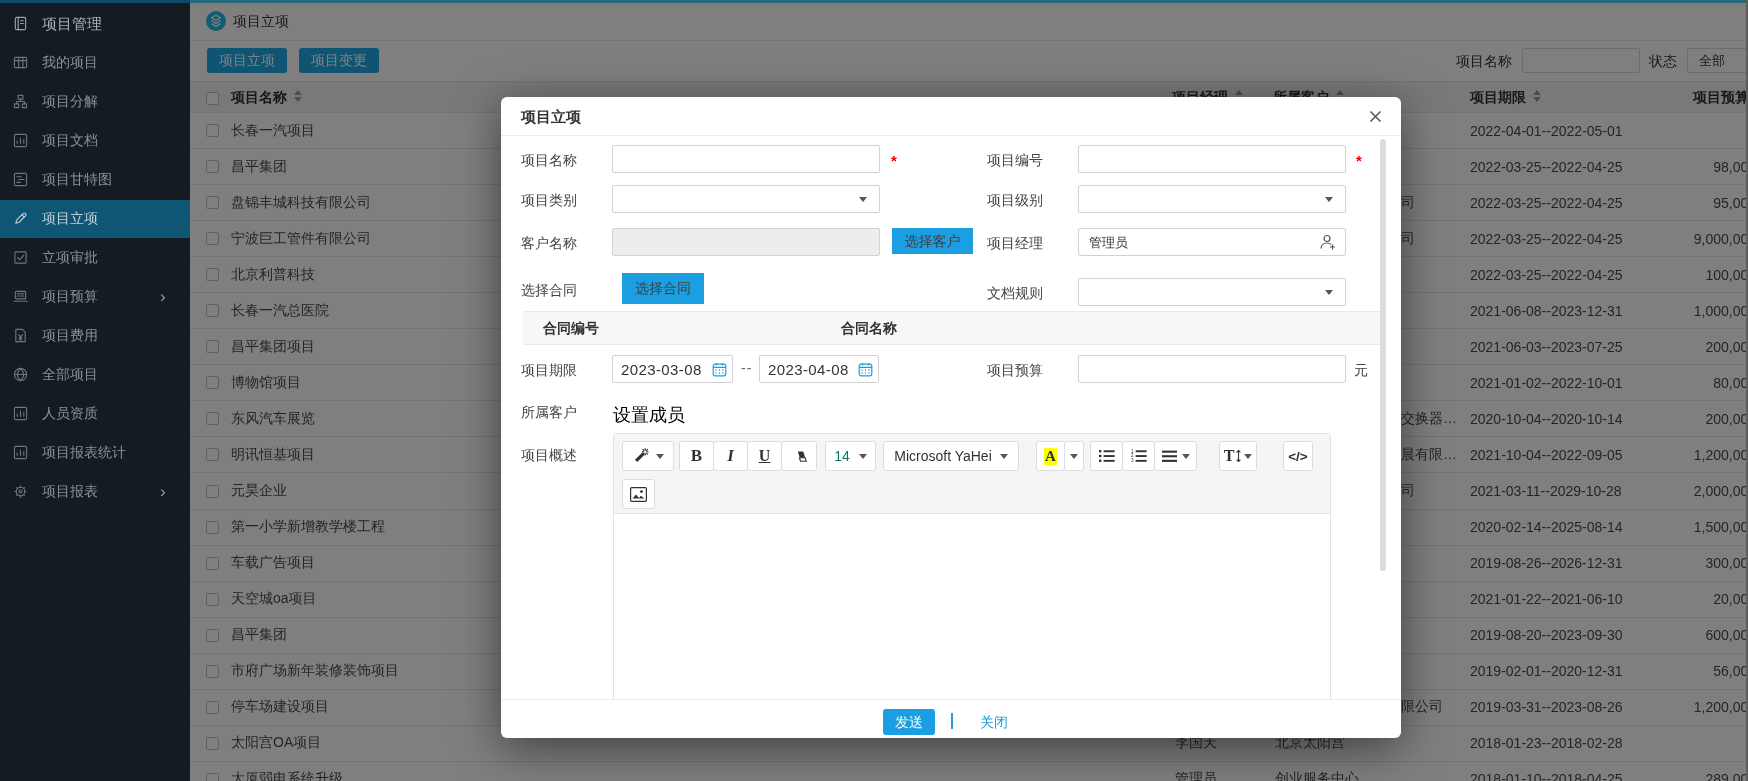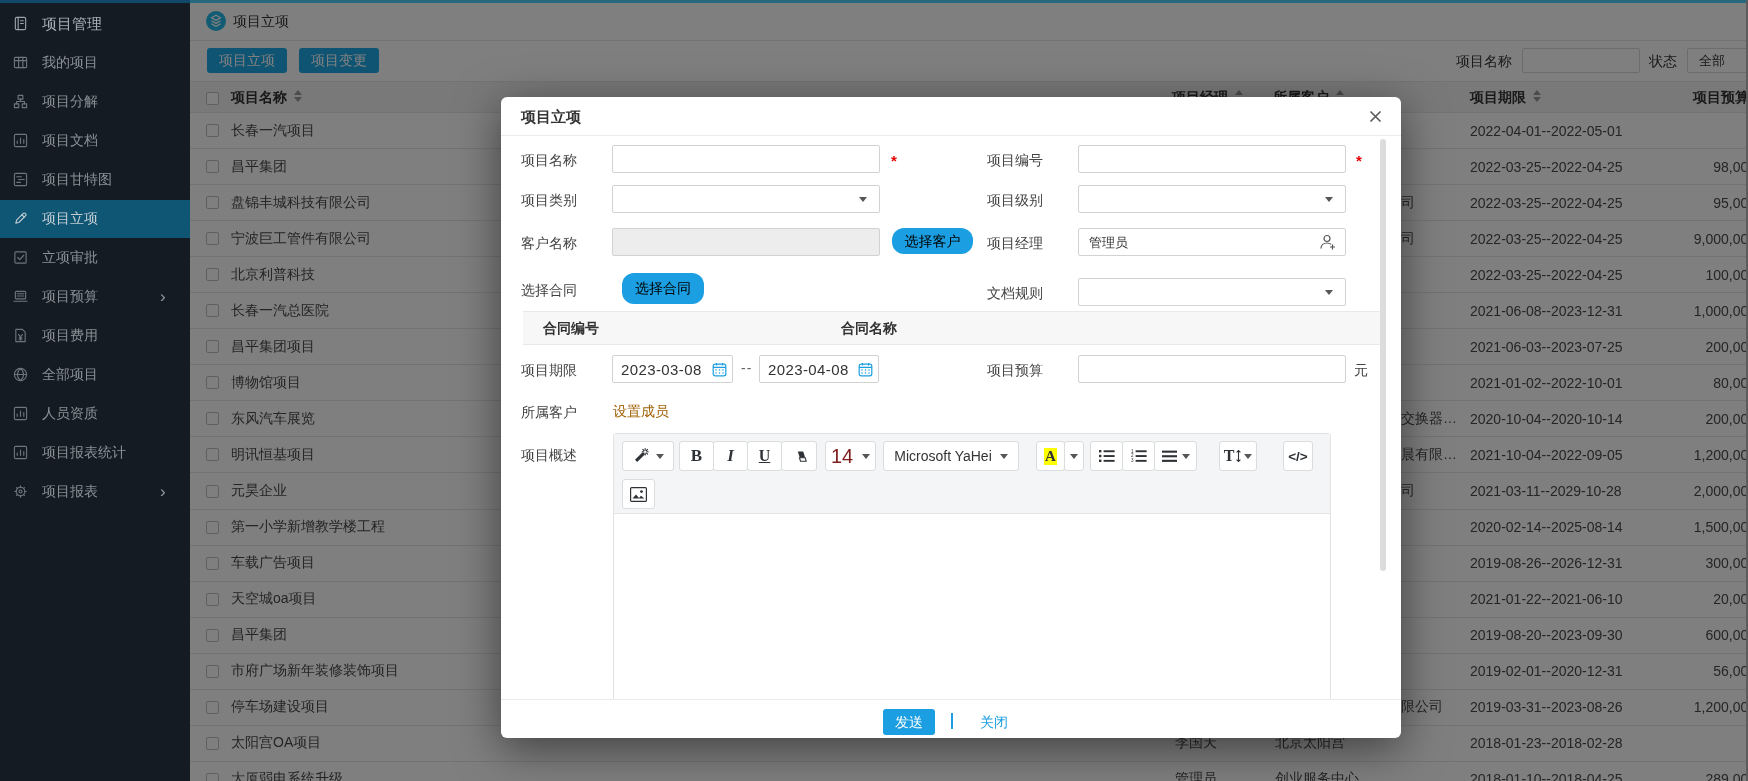--- a/index.html
+++ b/index.html
@@ -38,22 +38,22 @@
 #ovl{position:absolute;left:190px;top:0;width:1558px;height:781px;background:rgba(0,0,0,0.5);z-index:10}
 #modal{position:absolute;left:501px;top:97px;width:900px;height:641px;background:#fff;border-radius:6px;box-shadow:0 10px 45px rgba(0,0,0,0.5);z-index:20}
 #dhead{position:absolute;left:0;top:0;width:900px;height:39px;border-bottom:1px solid #ececec}
 #dtitle{position:absolute;left:20px;top:11px;font-size:15px;font-weight:bold;color:#333}
 #dclose{position:absolute;right:19px;top:13px}
 #dbody{position:absolute;left:0;top:39px;width:900px;height:563px;overflow:hidden}
 .flbl{position:absolute;font-size:14px;color:#424242;white-space:nowrap}
 .finp{position:absolute;height:28px;border:1px solid #d2d2d2;border-radius:2px;background:#fff}
 .finp.dis{background:#ededed}
 .star{position:absolute;color:#e80000;font-size:15px;font-weight:bold}
-.blubtn{position:absolute;background:#1b9fe2;color:#000000;font-size:14px;text-align:center;border-radius:12px}
-.blulink{position:absolute;color:#a16207;font-size:14px}
+.blubtn{position:absolute;background:#1b9fe2;color:#404040;font-size:14px;text-align:center;border-radius:0}
+.blulink{position:absolute;color:#000000;font-size:18px}
 .crt{display:inline-block;width:0;height:0;border-left:4.5px solid transparent;border-right:4.5px solid transparent;border-top:5.5px solid #565656;vertical-align:middle}
 .finp .crt{position:absolute;right:12px;top:11px}
 .pp{position:absolute;right:8px;top:4px}
 .cal{position:absolute;right:5px;top:6px}
 #cband{position:absolute;left:22px;top:175px;width:857px;height:34px;background:#f7f7f7;border-top:1px solid #e9e9e9;border-bottom:1px solid #e9e9e9;font-size:14px;font-weight:bold;color:#333;line-height:32px}
 #editor{position:absolute;left:112px;top:297px;width:718px;height:400px;border:1px solid #e2e2e2;border-radius:3px}
 #etb{position:absolute;left:0;top:0;width:716px;height:80px;background:#f4f5f6;border-bottom:1px solid #e4e4e4}
 .eb,.eg{position:absolute;top:7px;height:30px;background:#fff;border:1px solid #dadcdd;border-radius:3px;display:flex;align-items:center;justify-content:center;color:#2e3236}
 #earea{position:absolute;left:0;top:81px;width:716px;height:318px;background:#fff}
 #vscroll{position:absolute;left:879px;top:3px;width:6px;height:432px;background:#dcdcdc;border-radius:3px}
@@ -426,21 +426,21 @@
         <span class="eb" style="left:65px;width:35px;font-family:'Liberation Serif',serif;font-weight:bold;font-size:17px">B</span>
         <span class="eb" style="left:99px;width:35px;font-family:'Liberation Serif',serif;font-style:italic;font-weight:bold;font-size:17px">I</span>
         <span class="eb" style="left:133px;width:35px;font-family:'Liberation Serif',serif;font-weight:bold;font-size:16px;text-decoration:underline">U</span>
         <span class="eb" style="left:167px;width:36px">
             <svg width="15" height="15" viewBox="0 0 15 15">
               <path d="M5.8 2.6h5.4l2 6.2H7.8z" fill="#2e3236"></path>
               <path d="M7.5 8.8h5.7l1 3.4H8.5z" fill="#fff" stroke="#2e3236" stroke-width="1.1"></path>
             </svg>
           </span>
         <span class="eg" style="left:211px;width:51px">
-            <span style="font-size:20px;color:#7f1d1d">14</span>
+            <span style="font-size:14px;color:#0f766e">14</span>
             <i class="crt" style="margin-left:9px"></i>
           </span>
         <span class="eg" style="left:269px;width:136px">
             <span style="font-size:14px;color:#333">Microsoft YaHei</span>
             <i class="crt" style="margin-left:8px"></i>
           </span>
         <span class="eb" style="left:422px;width:29px">
             <span style="font-family:'Liberation Serif',serif;font-weight:bold;font-size:15px;background:#ffff00;padding:0 1px">A</span>
           </span>
         <span class="eb" style="left:450px;width:20px">

